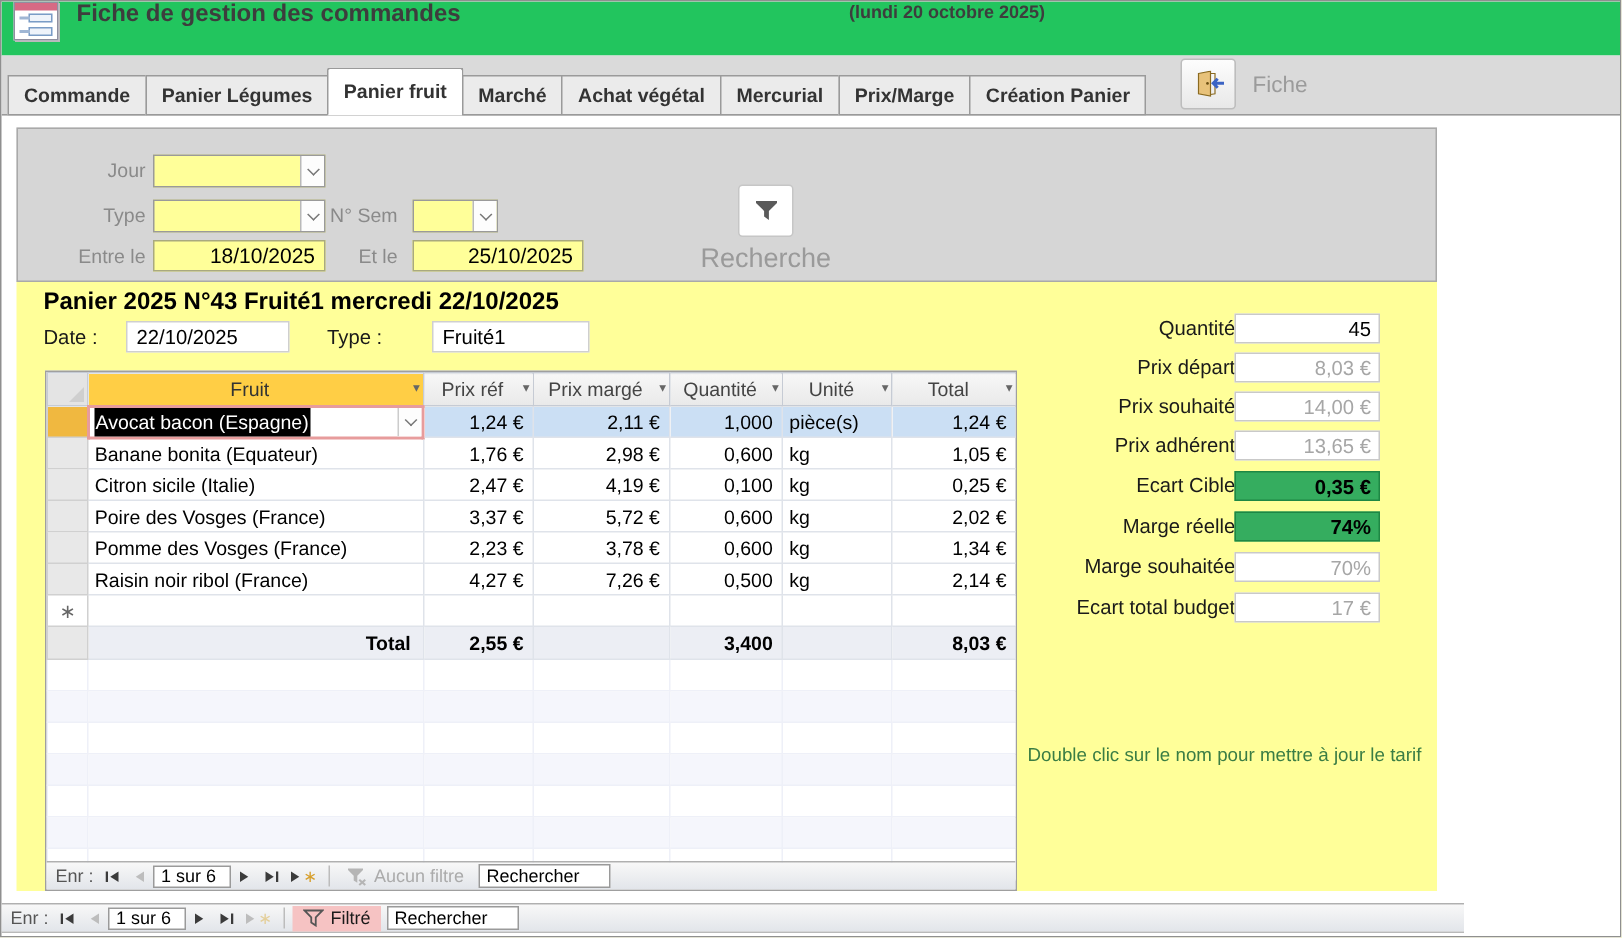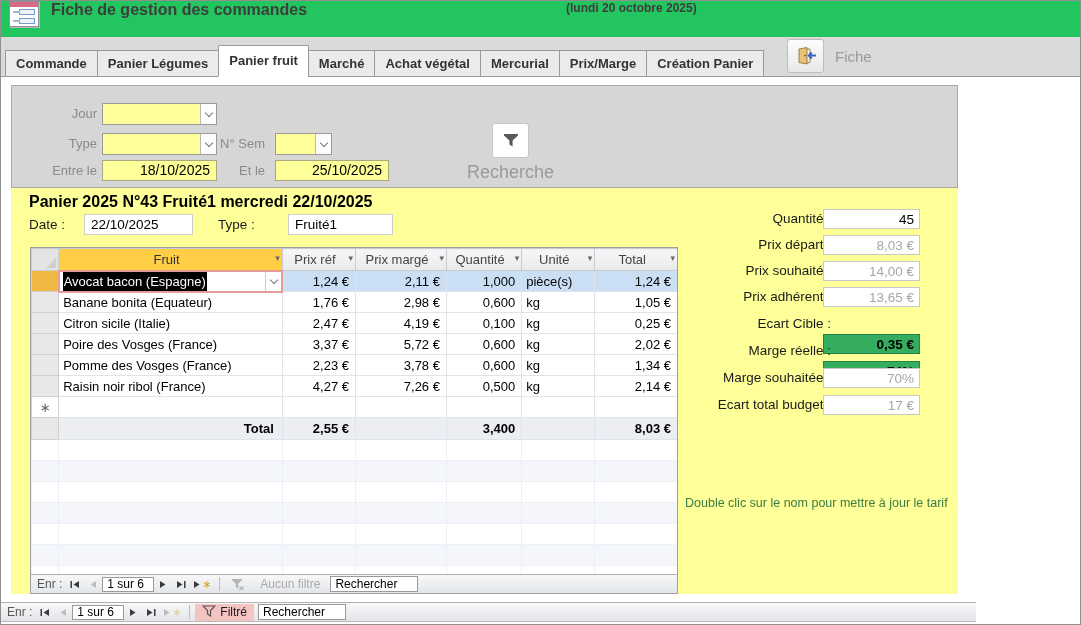--- a/index.html
+++ b/index.html
@@ -99,35 +99,35 @@
             background:linear-gradient(#f8f8f8,#e2e5ea); border-top:1px solid #b0b0b0; }
   .subform .navbar { position:absolute; left:0; right:0; bottom:0; height:19px; }
   .mainnav { position:absolute; left:0; top:601px; width:975px; height:20px;
              border-bottom:1px solid #b9b9b9; }
   .nav-lbl { margin:0 4px 0 6px; color:#555; }
   .navbtn { display:inline-flex; align-items:center; justify-content:center;
             width:16px; height:15px; margin:0 1px; }
   .pos-box { background:#fff; border:1px solid #9a9a9a; height:15px; min-width:52px;
              padding:0 4px; font-size:12px; color:#000; display:flex; align-items:center; }
   .vsep { width:1px; height:14px; background:#bcbcbc; margin:0 5px; }
-  .nofilter { display:flex; align-items:center; gap:15px; color:#ababab; padding:0 6px; }
-  .filtered-chip { display:flex; align-items:flex-start; gap:4px; background:#f6c3c3;
+  .nofilter { display:flex; align-items:center; gap:4px; color:#ababab; padding:0 6px; }
+  .filtered-chip { display:flex; align-items:center; gap:4px; background:#f6c3c3;
                    padding:1px 7px; height:17px; color:#1a1a1a; }
   .search-box { background:#fff; border:1px solid #9a9a9a; height:16px; width:88px;
                 padding:0 4px; display:flex; align-items:center; color:#000; margin-left:4px; }
   .star { color:#d79f2b; font-size:11px; margin-left:1px; }
   .dim svg path, .dim svg rect { fill:#bdbdbd; }
 
   
   .sumrow { position:absolute; left:620px; width:200px; text-align:right; font-size:13.5px; color:#1a1a1a; }
   .sumfield { position:absolute; left:812px; width:97px; height:20px; border:1px solid #c9c9c9;
               background:#fff; font-size:13.5px; text-align:right; padding:2px 5px 0 0; }
   .sumfield.edit { color:#000; }
   .sumfield.ro   { color:#a6a6a6; }
-  .sumfield.green{ background:#35ad5f; border-color:#1e8744; color:#000; font-weight:bold;margin-top:20px; }
+  .sumfield.green{ background:#35ad5f; border-color:#1e8744; color:#000; font-weight:bold; }
   .note { position:absolute; left:674px; top:308px; width:276px; font-size:12.5px; color:#3a7d44; }
 
   .icon { display:inline-block; line-height:0; }
 </style>
 </head>
 <body>
 
 <div class="window">
 
   <div class="titlebar">

